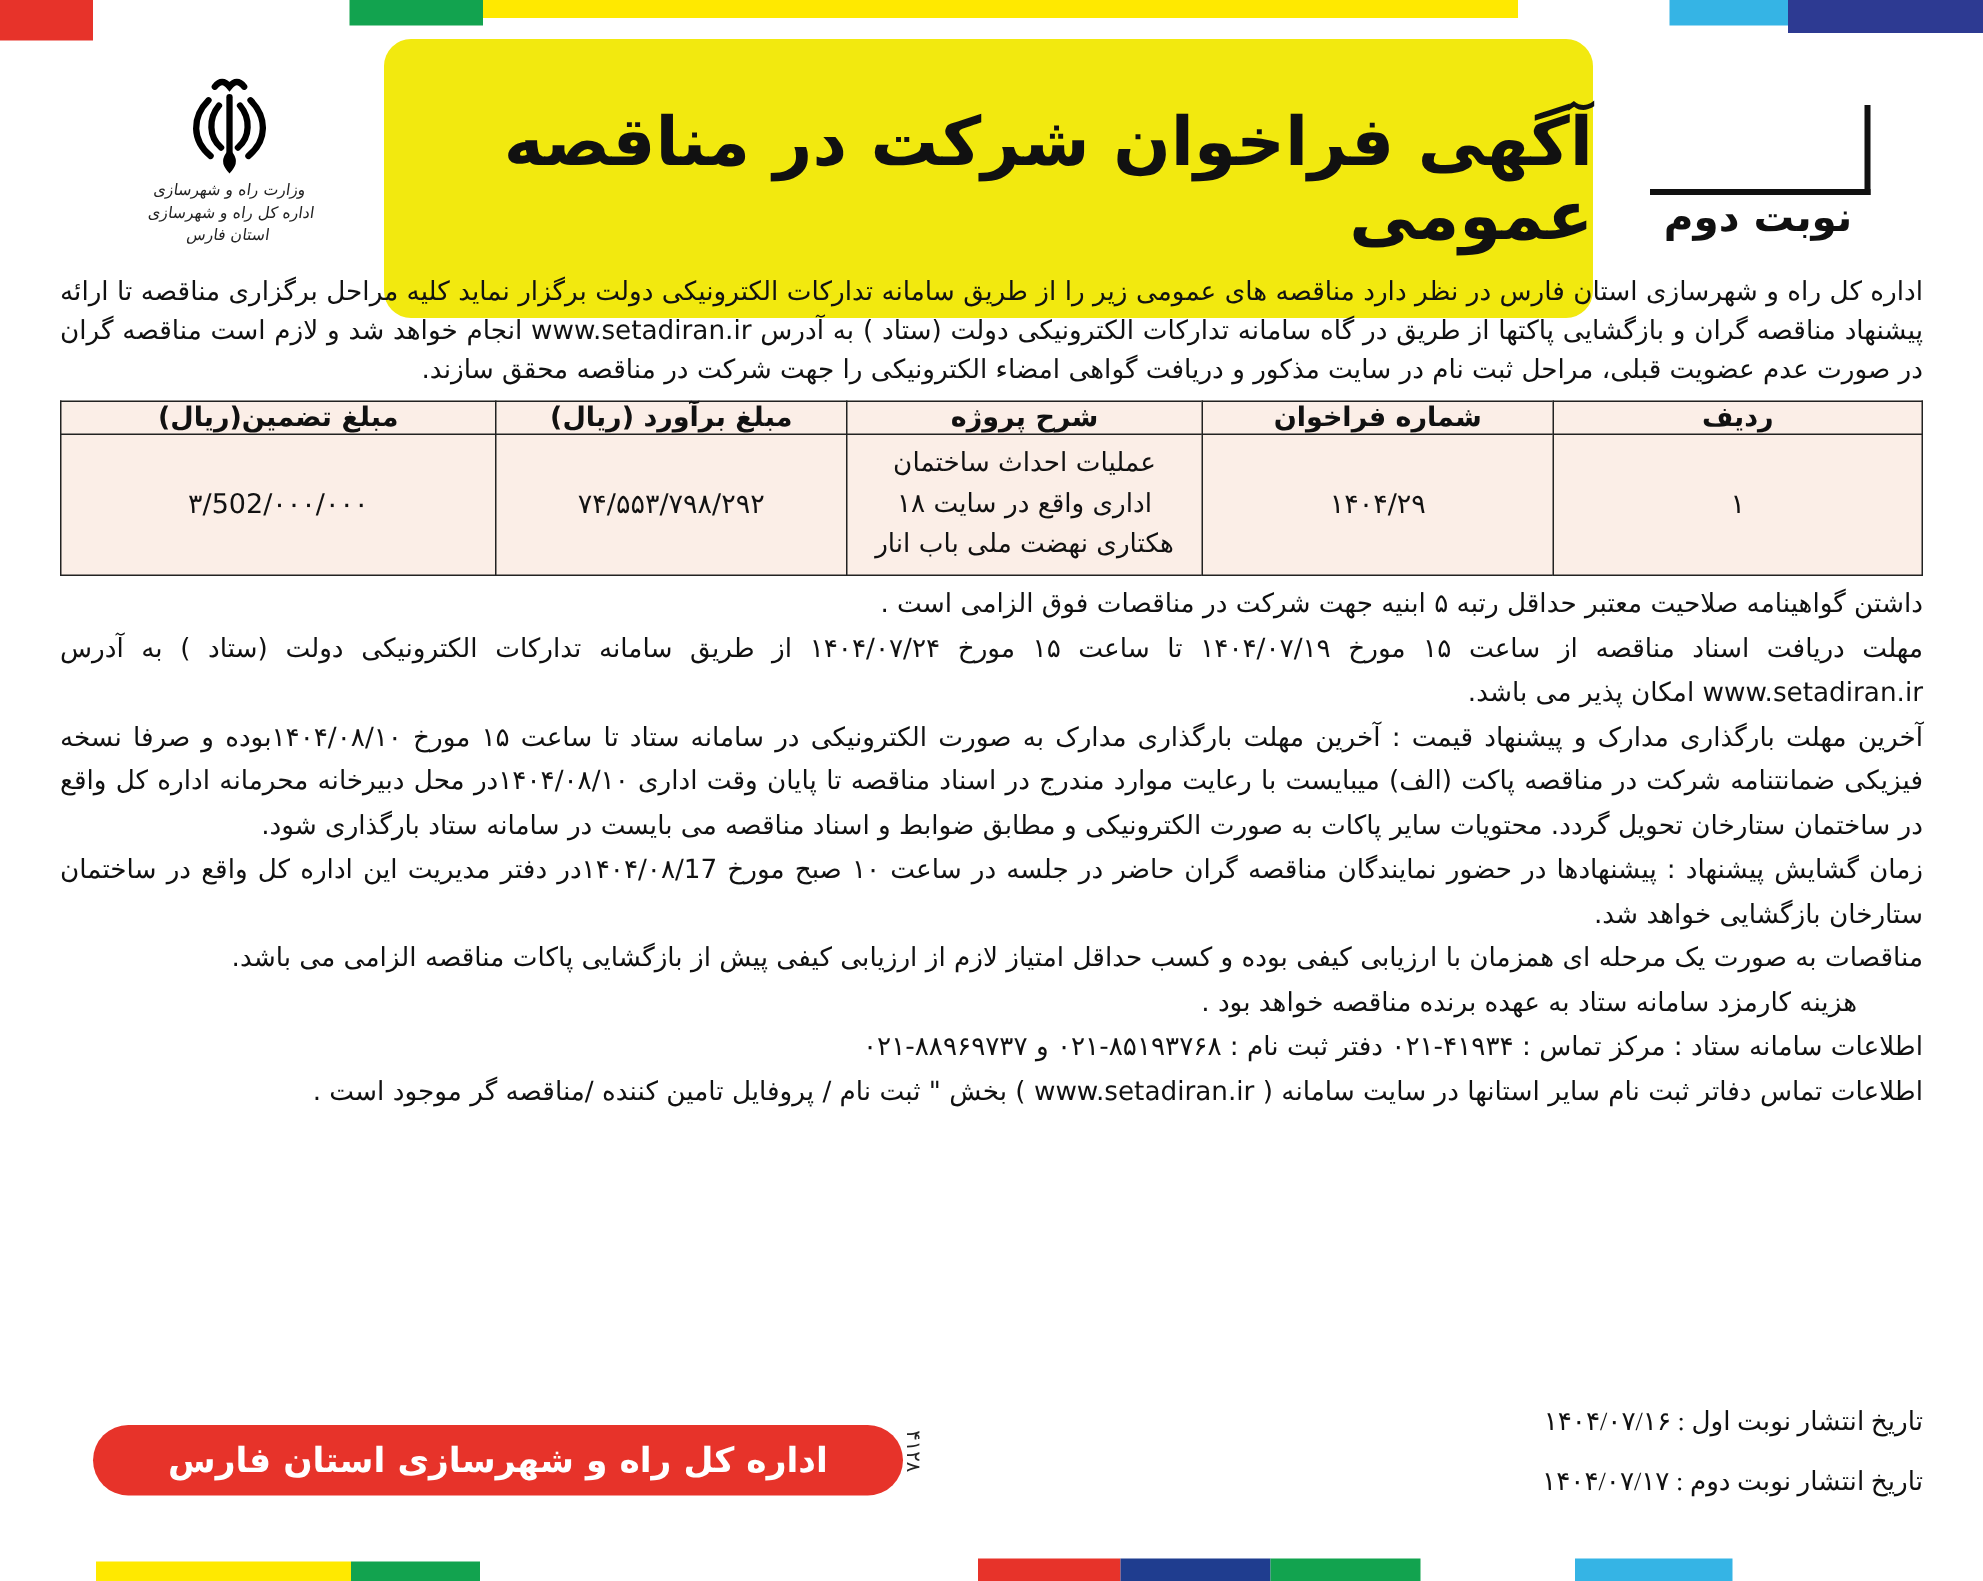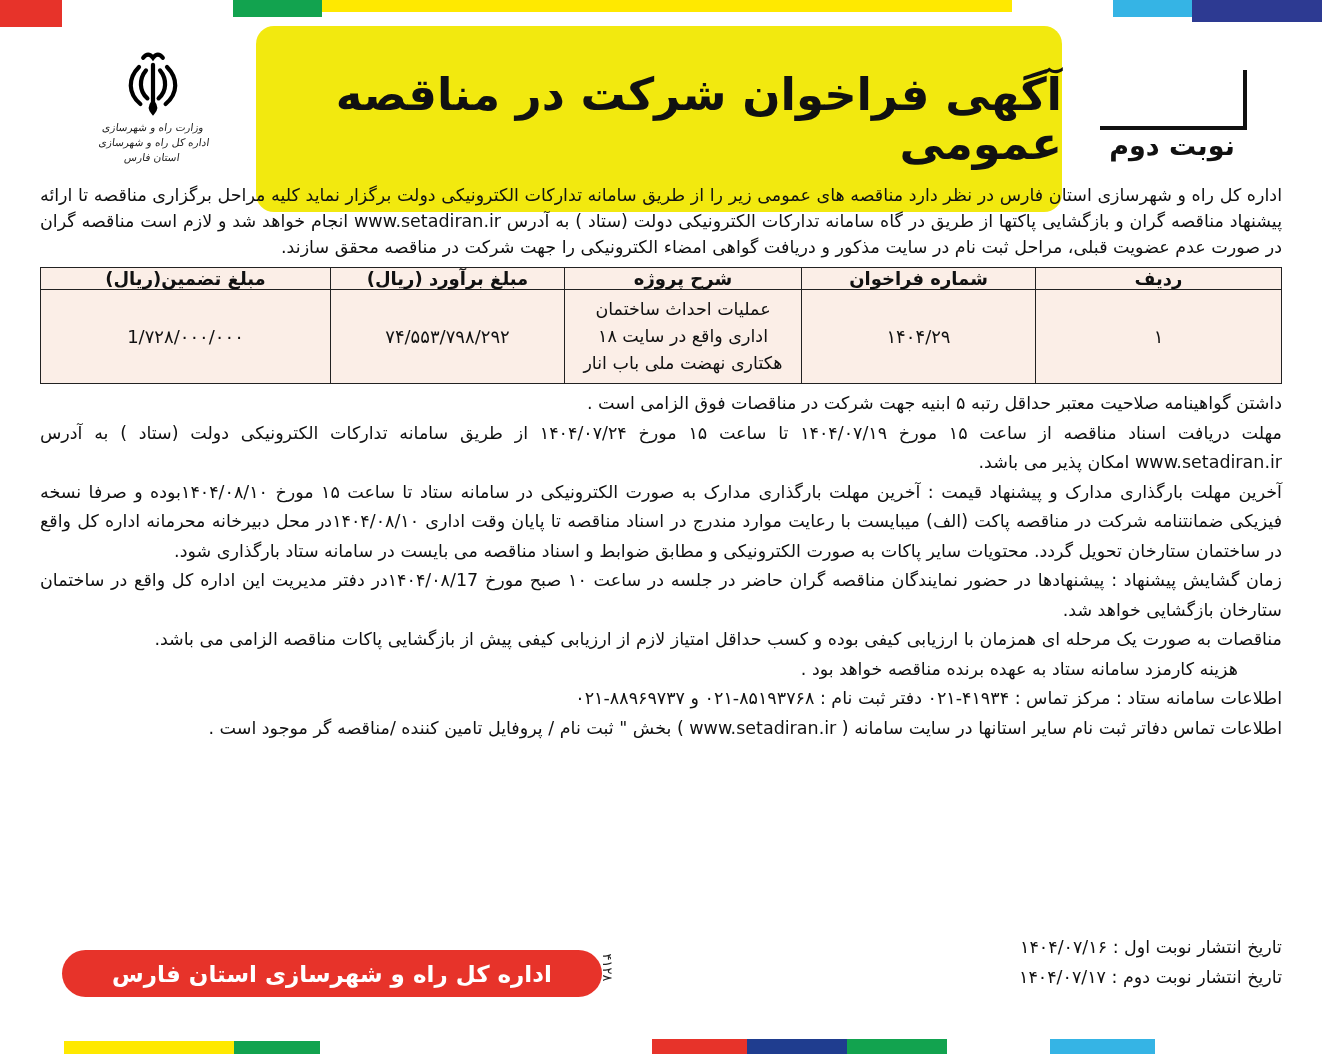--- a/index.html
+++ b/index.html
@@ -35,22 +35,22 @@
 
   
   table.t{width:100%;border-collapse:collapse;background:#fbeee7;margin:7px 0 5px 0;text-align:center;}
   table.t th,table.t td{border:1.6px solid #222;}
   table.t th{font-size:18px;font-weight:bold;padding:0 4px;}
   table.t td{font-size:18px;padding:8px 10px;}
   table.t td.desc{font-size:17.5px;line-height:27px;padding:6px 16px;}
 
   
   .pub-dates{position:absolute;right:40px;top:932px;text-align:right;font-size:17.5px;line-height:30px;}
-  .pub-dates p{margin:0;}
-  .pub-dates p + p{}
+  .pub-dates p{margin:0;font-family:Liberation Serif, serif;}
+  .pub-dates p + p{margin-top:10px;}
   .org-btn{
     position:absolute;left:62px;top:950px;width:540px;height:47px;
     background:#e7332a;border-radius:24px;color:#fff;
     font-size:23px;font-weight:bold;
     display:flex;align-items:center;justify-content:center;
   }
   .serial{position:absolute;left:594px;top:960px;font-size:13px;color:#222;
           transform:rotate(90deg);transform-origin:center;}
 
   
@@ -115,21 +115,21 @@
           <th style="width:225px;margin-top:48px;">مبلغ برآورد (ریال)</th>
           <th>مبلغ تضمین(ریال)</th>
         </tr>
       </thead>
       <tbody>
         <tr>
           <td>۱</td>
           <td>۱۴۰۴/۲۹</td>
           <td class="desc">عملیات احداث ساختمان اداری واقع در سایت ۱۸ هکتاری نهضت ملی باب انار</td>
           <td>۷۴/۵۵۳/۷۹۸/۲۹۲</td>
-          <td>1/۷۲۸/۰۰۰/۰۰۰</td>
+          <td>۳/502/۰۰۰/۰۰۰</td>
         </tr>
       </tbody>
     </table>
 
     <p class="post">داشتن گواهینامه صلاحیت معتبر حداقل رتبه ۵ ابنیه جهت شرکت در مناقصات فوق الزامی است .</p>
     <p class="post">مهلت دریافت اسناد مناقصه از ساعت ۱۵ مورخ ۱۴۰۴/۰۷/۱۹ تا ساعت ۱۵ مورخ ۱۴۰۴/۰۷/۲۴ از طریق سامانه تدارکات الکترونیکی دولت (ستاد ) به آدرس www.setadiran.ir امکان پذیر می باشد.</p>
     <p class="post">آخرین مهلت بارگذاری مدارک و پیشنهاد قیمت : آخرین مهلت بارگذاری مدارک به صورت الکترونیکی در سامانه ستاد تا ساعت ۱۵ مورخ ۱۴۰۴/۰۸/۱۰بوده و صرفا نسخه فیزیکی ضمانتنامه شرکت در مناقصه پاکت (الف) میبایست با رعایت موارد مندرج در اسناد مناقصه تا پایان وقت اداری ۱۴۰۴/۰۸/۱۰در محل دبیرخانه محرمانه اداره کل واقع در ساختمان ستارخان تحویل گردد. محتویات سایر پاکات به صورت الکترونیکی و مطابق ضوابط و اسناد مناقصه می بایست در سامانه ستاد بارگذاری شود.</p>
     <p class="post">زمان گشایش پیشنهاد : پیشنهادها در حضور نمایندگان مناقصه گران حاضر در جلسه در ساعت ۱۰ صبح مورخ ۱۴۰۴/۰۸/17در دفتر مدیریت این اداره کل واقع در ساختمان ستارخان بازگشایی خواهد شد.</p>
     <p class="post">مناقصات به صورت یک مرحله ای همزمان با ارزیابی کیفی بوده و کسب حداقل امتیاز لازم از ارزیابی کیفی پیش از بازگشایی پاکات مناقصه الزامی می باشد.</p>
     <p class="post indent">هزینه کارمزد سامانه ستاد به عهده برنده مناقصه خواهد بود .</p>

